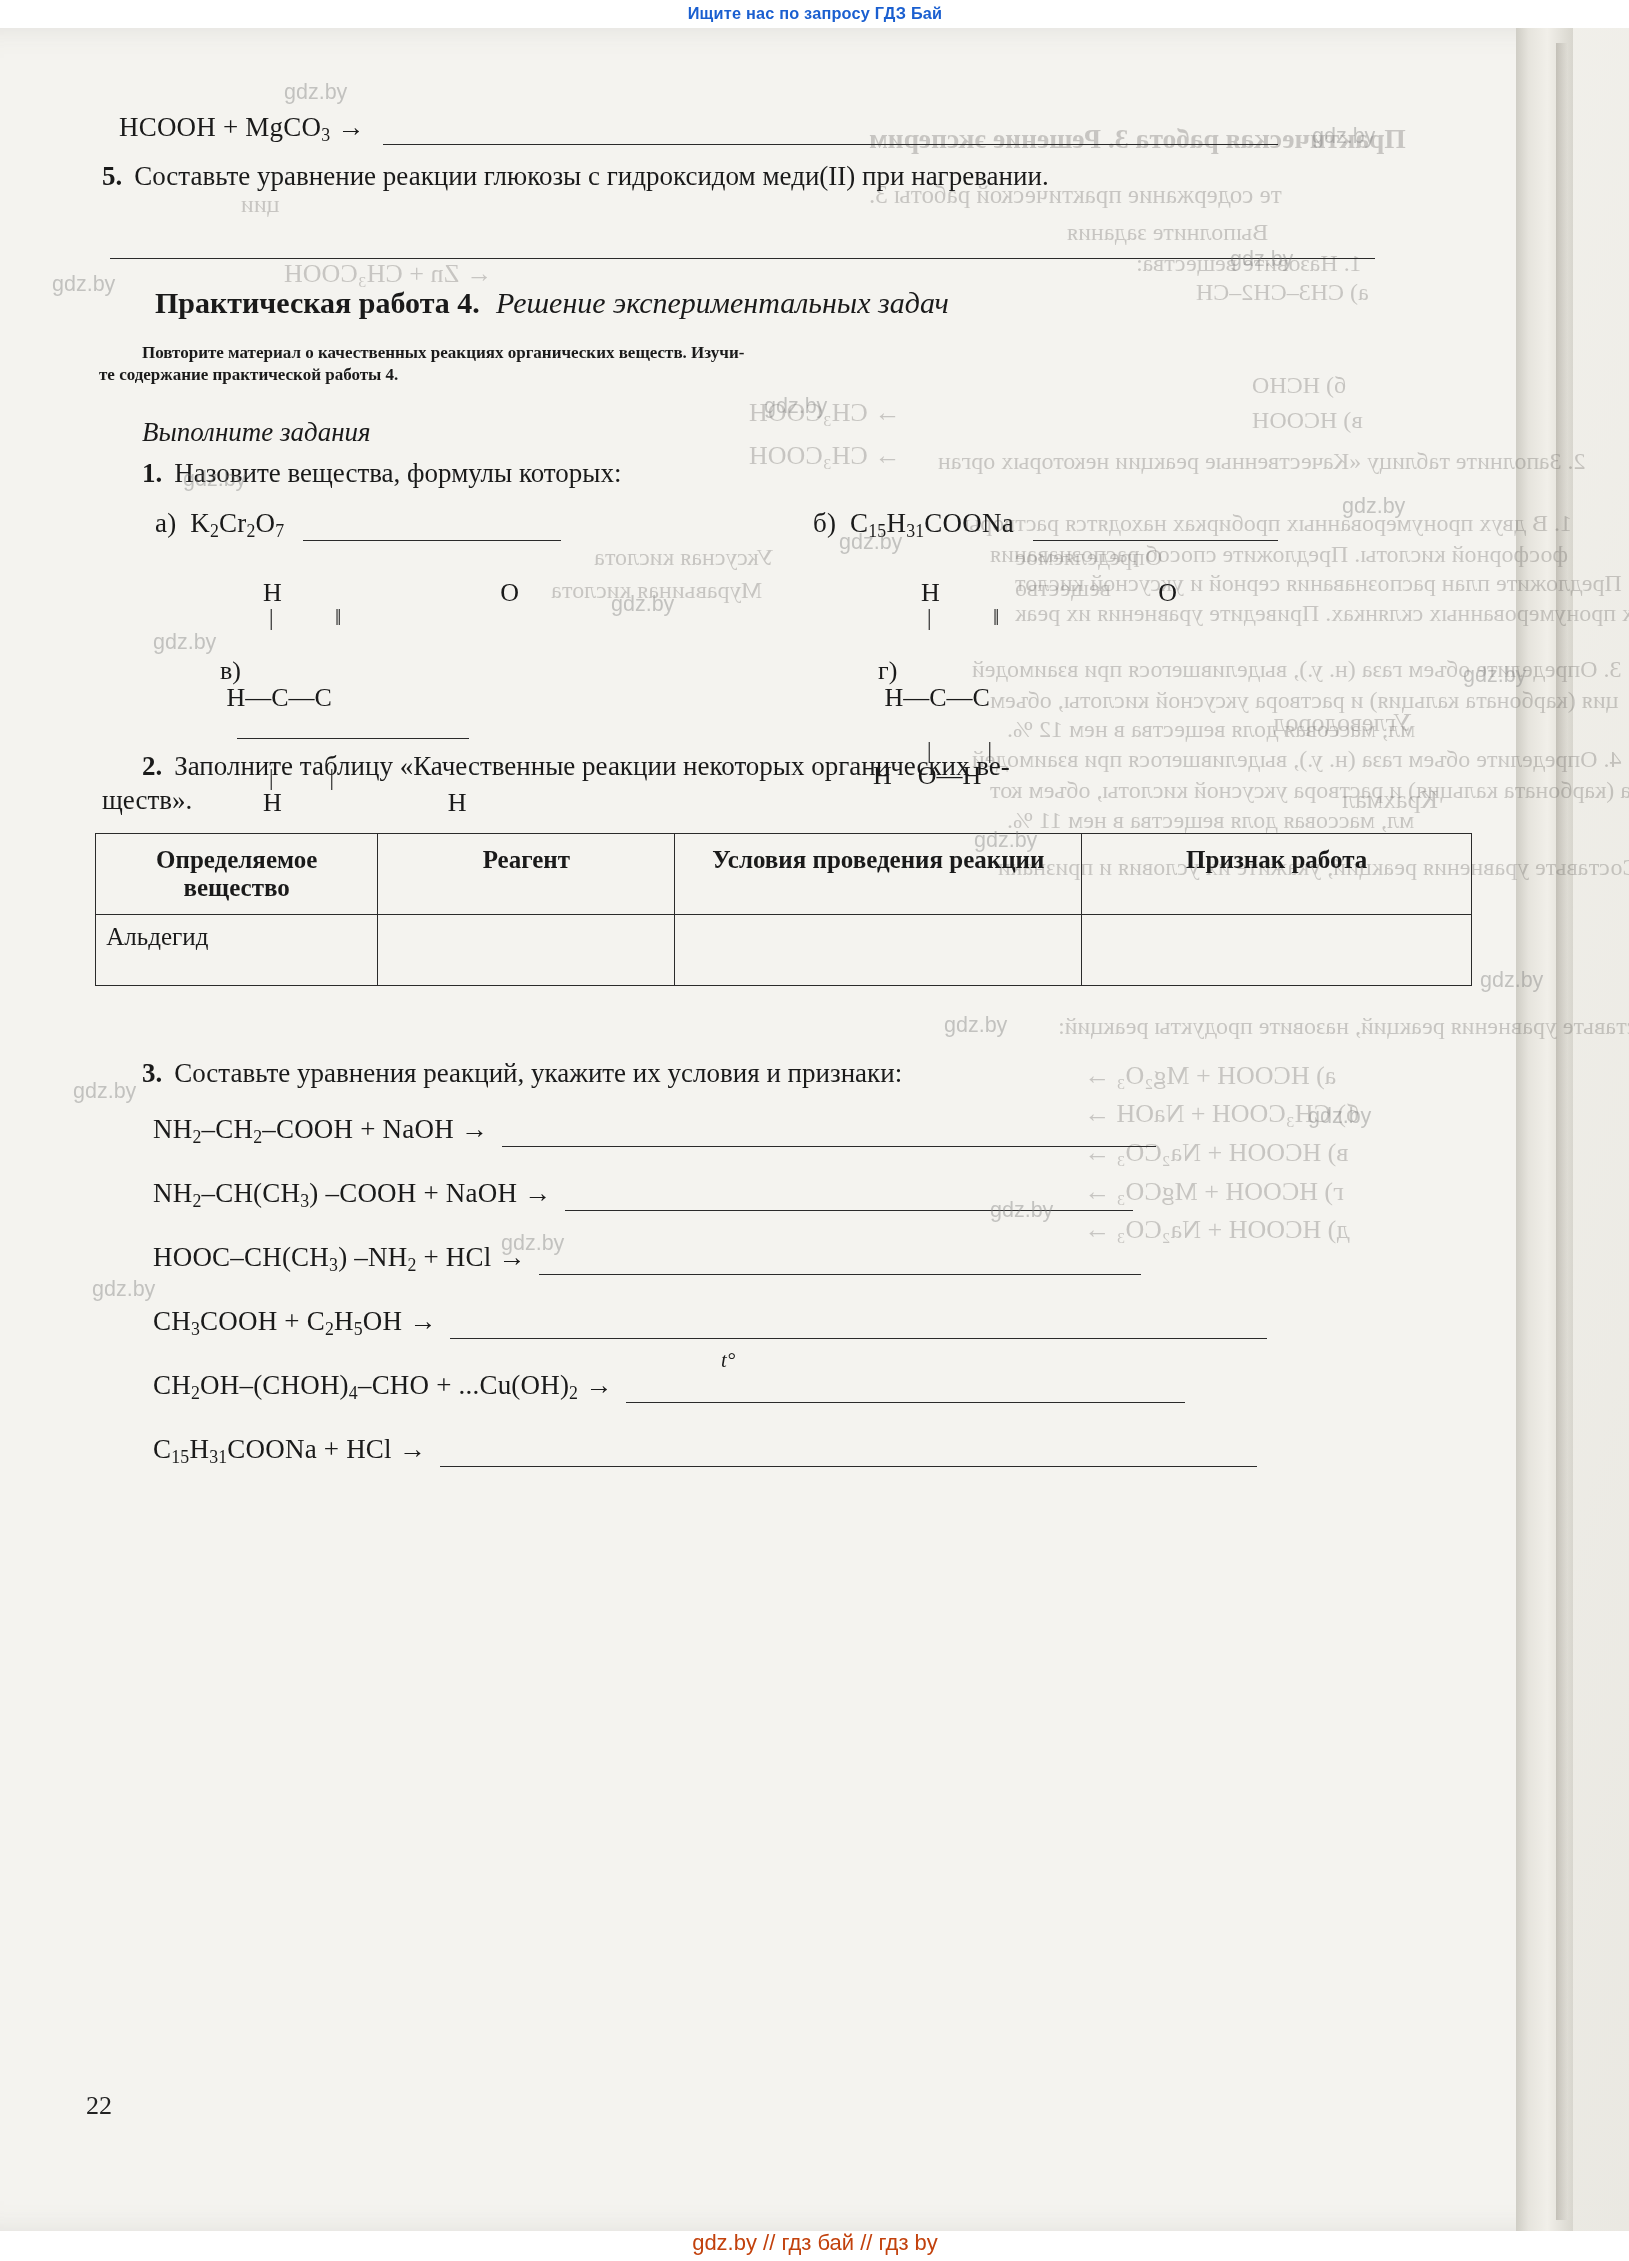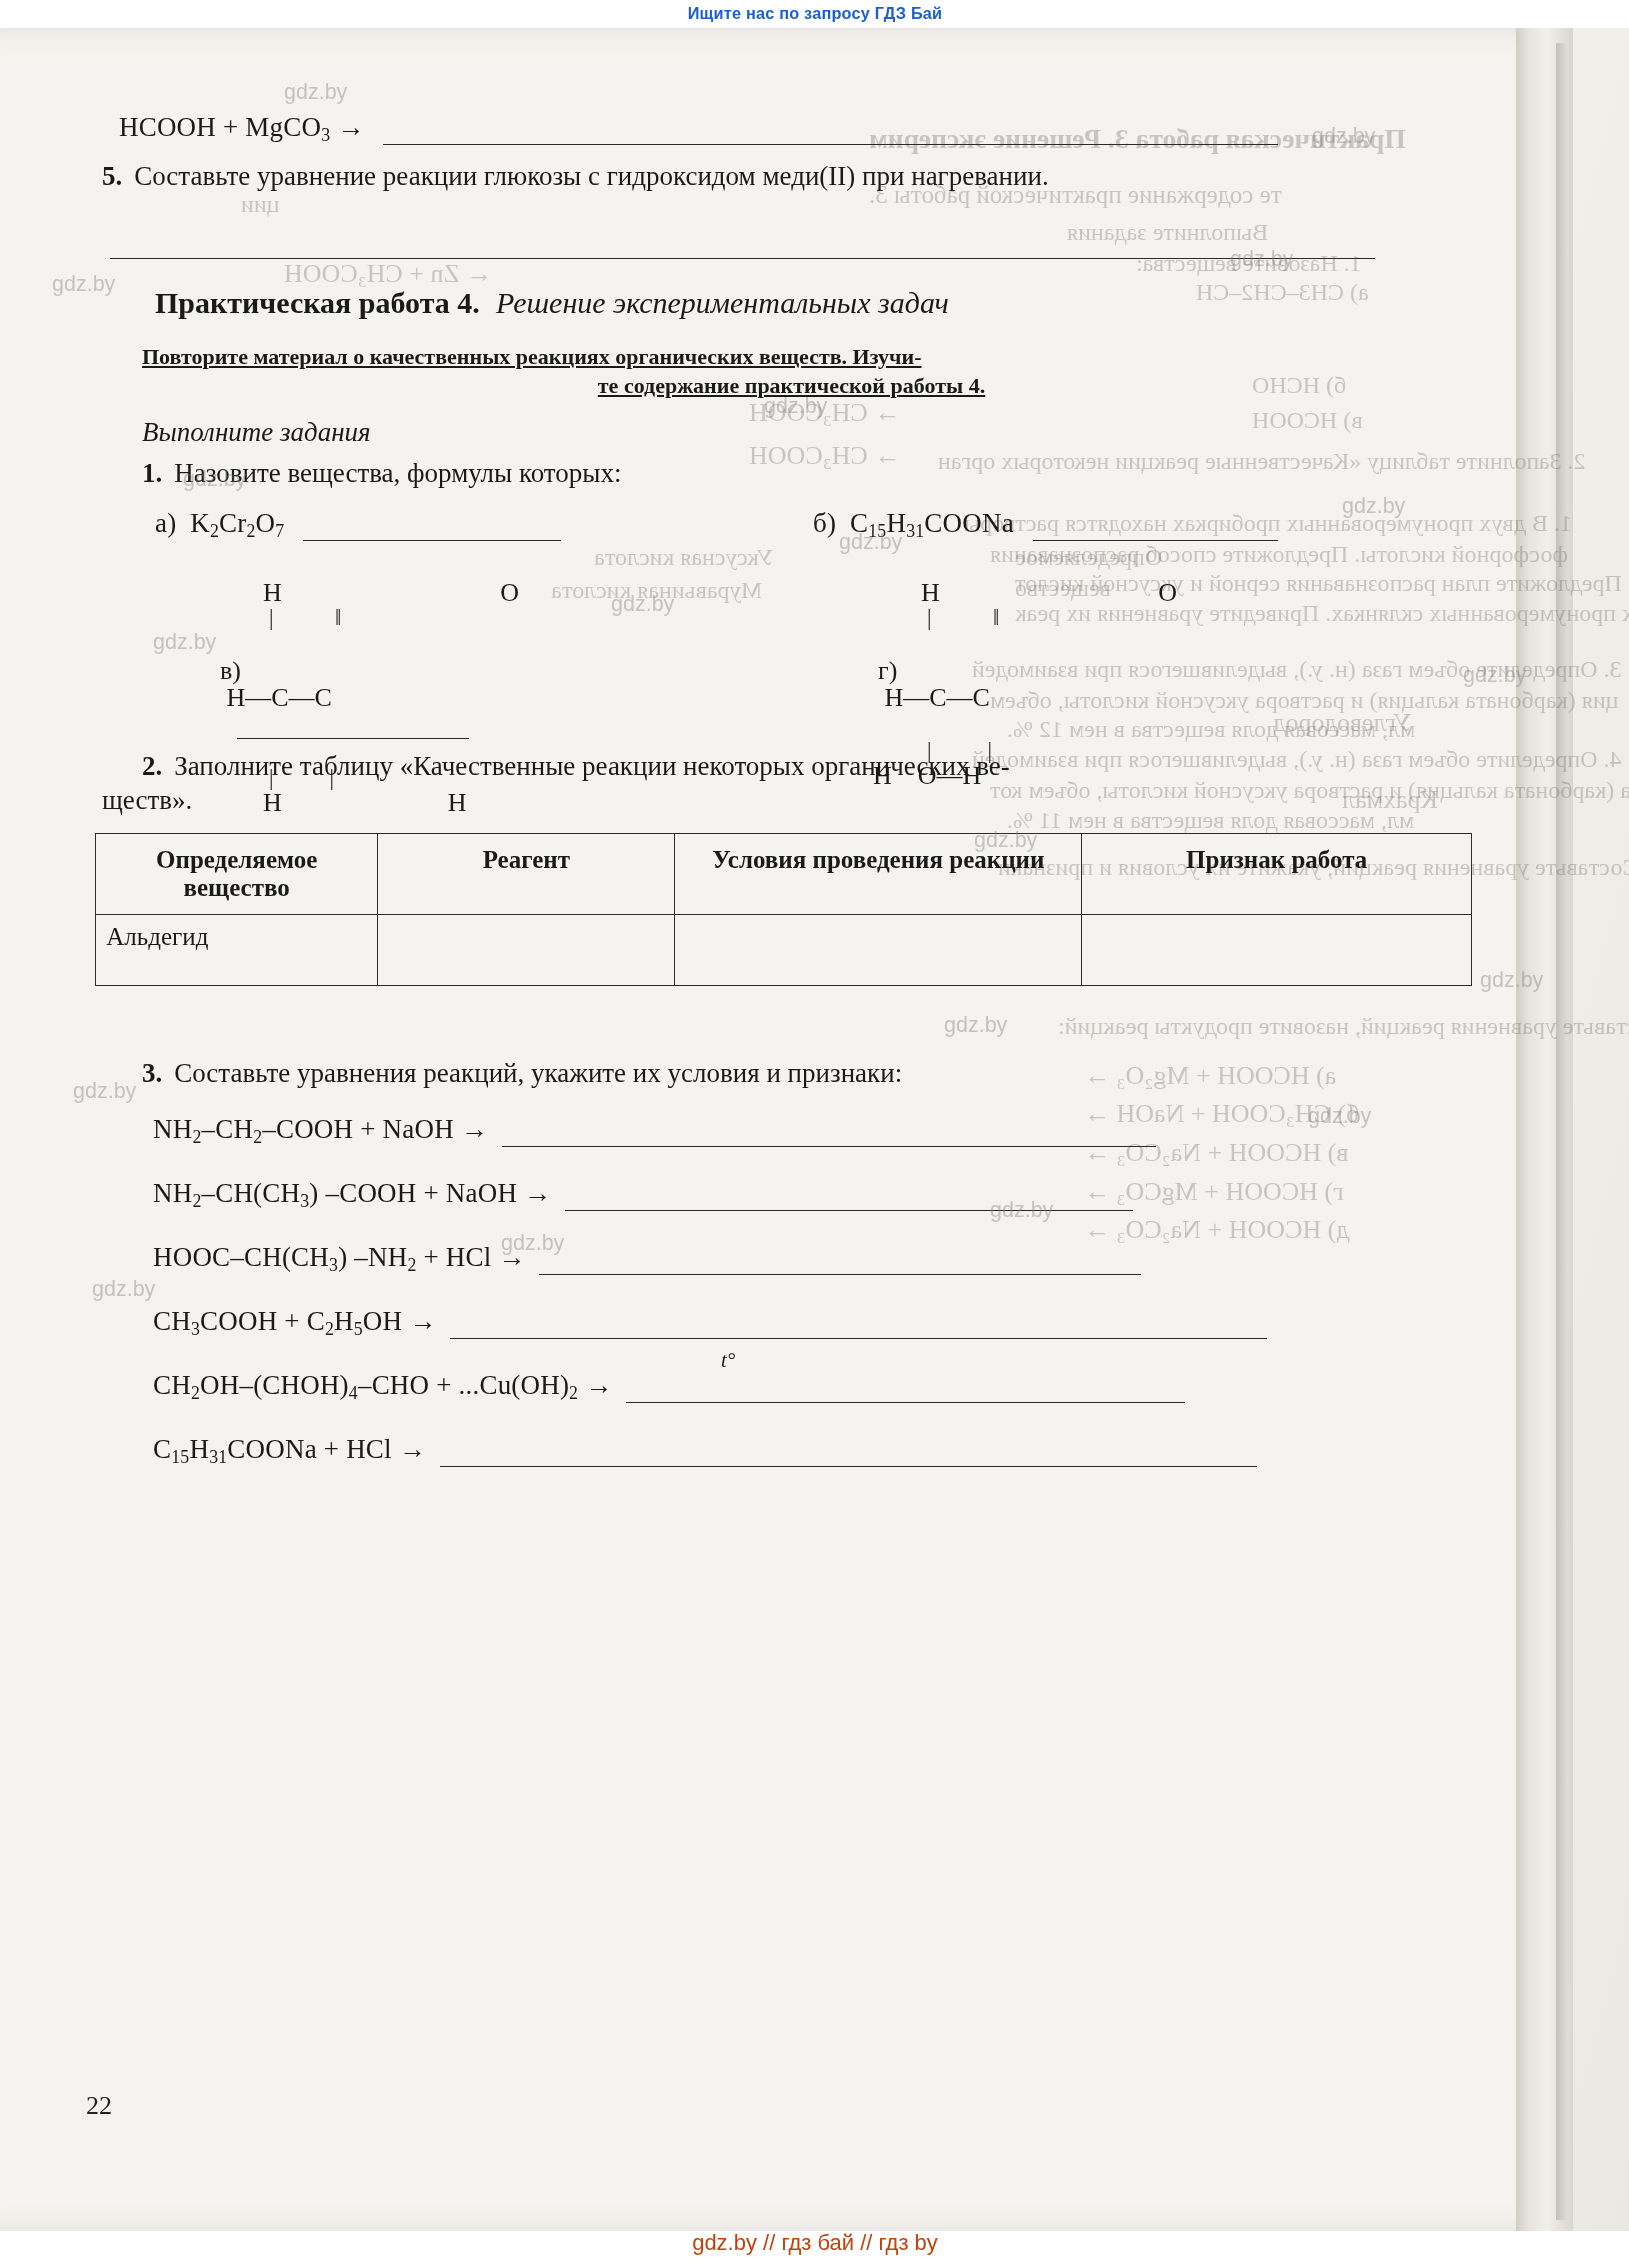--- a/index.html
+++ b/index.html
@@ -196,23 +196,23 @@
       </div>
       <div class="abs" style="left:110px; top:215px;">
         <span class="line-blank" style="width:1265px;"></span>
       </div>
 
       <div class="abs h-title" style="left:155px; top:258px; width:1291px;">
         <span class="b">Практическая работа 4.</span>
         <span class="bi" style="margin-left:8.6px;">Решение экспериментальных задач</span>
       </div>
 
-      <div class="abs b" style="left:142px; top:314px; width:1342px; font-size:22px; line-height:1.32;text-decoration:underline;">
+      <div class="abs b" style="left:142px; top:314px; width:1342px; font-size:17px; line-height:1.32;">
         <div>Повторите материал о качественных реакциях органических веществ. Изучи-</div>
-        <div style="margin-left:-43px;text-align:center;">те содержание практической работы 4.</div>
+        <div style="margin-left:-43px;">те содержание практической работы 4.</div>
       </div>
 
       <div class="abs bi" style="left:142px; top:389px; font-size:27px;">Выполните задания</div>
 
       <div class="abs" style="left:142px; top:430px; font-size:27px;">
         <span class="b">1.</span>
         <span style="margin-left:5.2px;">Назовите вещества, формулы которых:</span>
       </div>
 
       <div class="abs eq" style="left:155px; top:480px;">

